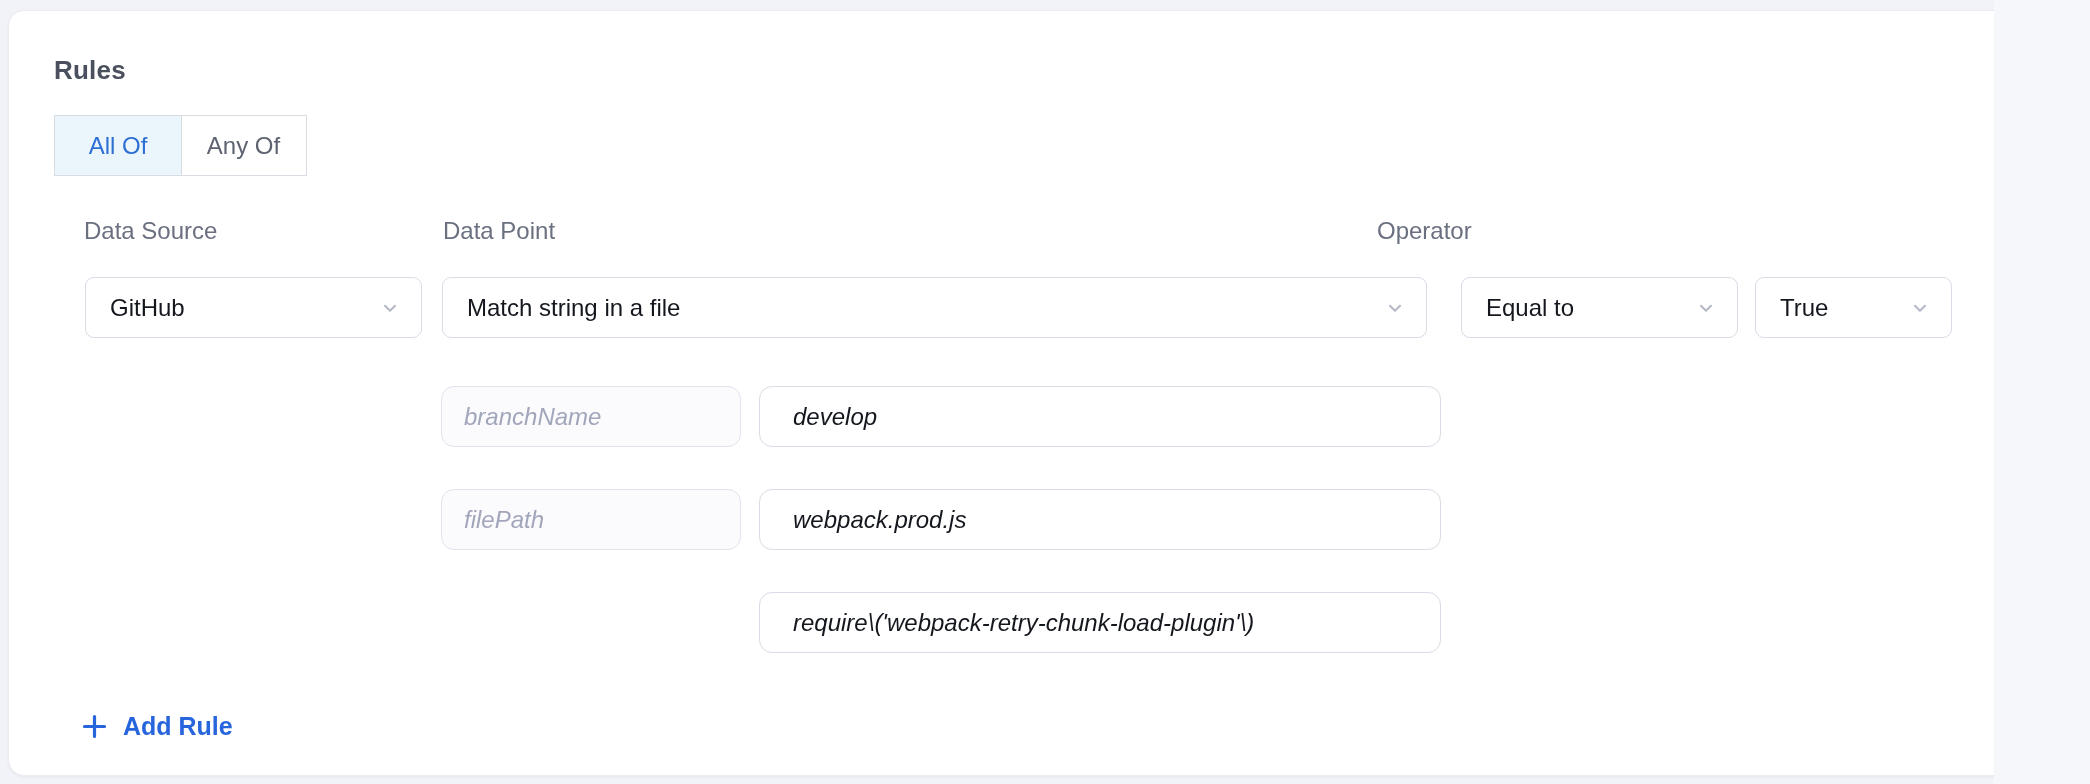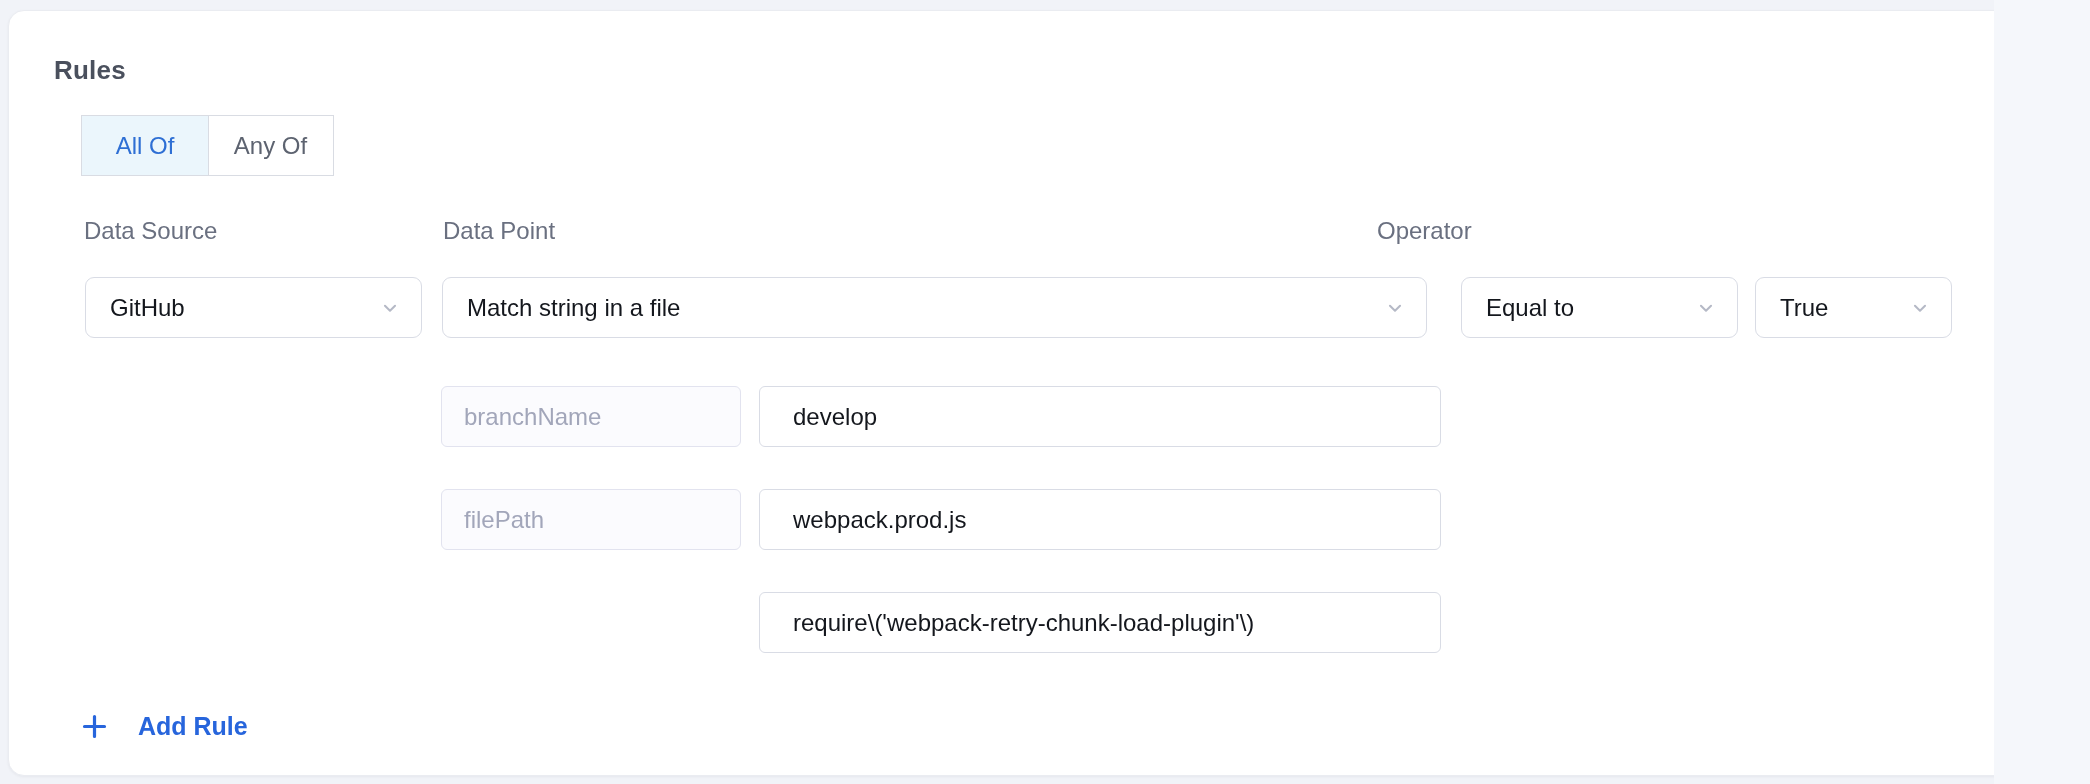--- a/index.html
+++ b/index.html
@@ -26,21 +26,21 @@
   .rules-title {
     position: absolute;
     left: 45px; top: 44px;
     font-size: 26px;
     font-weight: 600;
     color: #4a505d;
     letter-spacing: 0.2px;
   }
   .segmented {
     position: absolute;
-    left: 72px; top: 104px;
+    left: 45px; top: 104px;
     display: flex;
     height: 61px;
     align-items: flex-end;
   }
   .seg {
     height: 61px;
     border: 1.5px solid #d9dce3;
     background: #ffffff;
     color: #5d6370;
     font-family: inherit;
@@ -86,24 +86,25 @@
     left: 1981px; top: 272px;
     width: 48px; height: 50px;
     background: transparent;
     border: none;
     display: flex; align-items: center; justify-content: center;
     cursor: pointer;
   }
   .param-key, .param-value {
     position: absolute;
     height: 61px;
-    border-radius: 6px;
+    border-radius: 13px;
     font-family: inherit;
     font-size: 24px;
     outline: none;
+    font-style: italic;
   }
   .param-key {
     left: 432px; width: 300px;
     background: #fbfbfe;
     border: 1.5px solid #e2e3ef;
     color: #a2a6ba;
     padding: 0 20px 0 22px;
   }
   .param-value {
     left: 750px; width: 682px;
@@ -112,21 +113,21 @@
     color: #14171d;
     padding: 0 20px 0 33px;
   }
   .row-0 { top: 375px; }
   .row-1 { top: 478px; }
   .row-2 { top: 581px; }
   .add-rule {
     position: absolute;
     left: 72px; top: 697px;
     height: 36px;
-    display: flex; align-items: center; gap: 30px;
+    display: flex; align-items: center; gap: 15px;
     background: transparent;
     border: none;
     cursor: pointer;
     font-family: inherit;
     font-size: 25px;
     font-weight: 600;
     color: #2765dc;
   }
 </style>
 </head>

